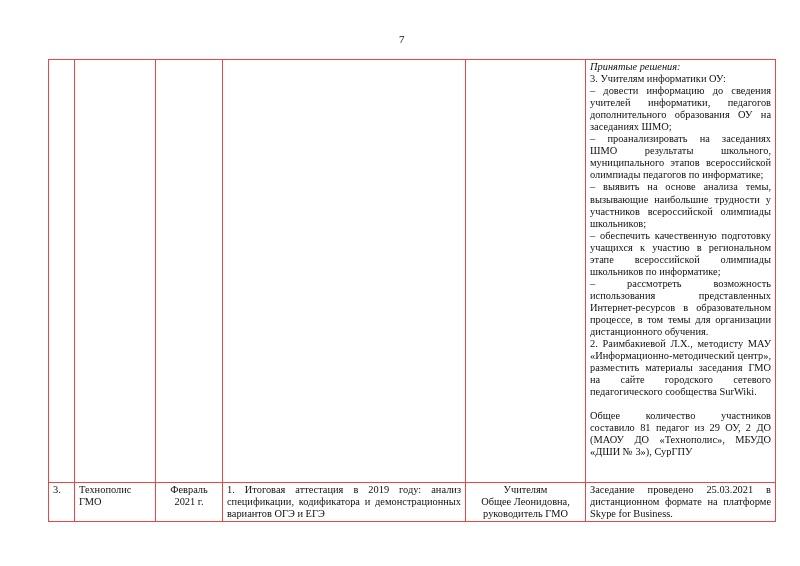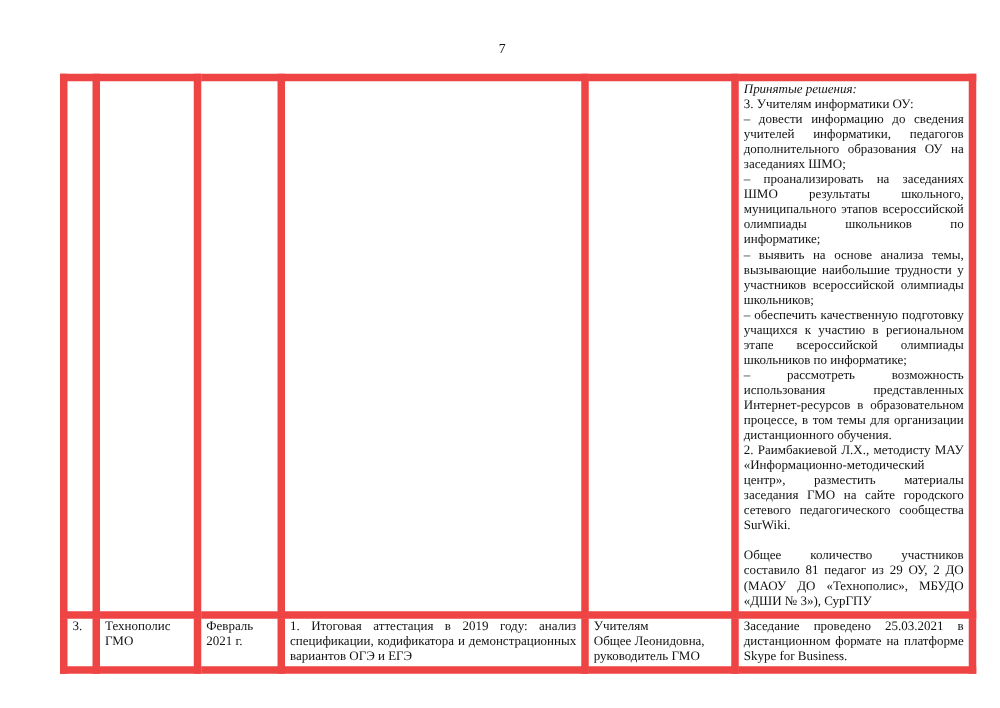--- a/index.html
+++ b/index.html
@@ -1,25 +1,25 @@
 <!DOCTYPE html>
 <html><head>
 <meta charset="utf-8">
 <style>
   html, body { margin:0; padding:0; background:#fff; }
   body { width:800px; height:566px; position:relative; overflow:hidden;
          font-family:"Liberation Serif", "DejaVu Serif", serif; color:#111; }
   .page-num { position:absolute; left:399px; top:33px; font-size:11px; }
   table { position:absolute; left:48px; top:59px; border-collapse:collapse;
           table-layout:fixed; width:727px; }
-  td { border:6px solid #ef4444; vertical-align:top; padding:1px 4px;
+  td { border:1px solid #ef4444; vertical-align:top; padding:1px 4px;
        font-size:10.4px; line-height:12.05px; }
   col.c1 { width:26px; } col.c2 { width:81px; } col.c3 { width:67px; }
   col.c4 { width:243px; } col.c5 { width:120px; } col.c6 { width:190px; }
-  .center { text-align:left; }
+  .center { text-align:center; }
   .just { text-align:justify; }
   .it { font-style:italic; }
   .gap { height:12px; }
   tr.r1 td { height:420px; }
   tr.r2 td { height:35px; }
 </style>
 </head>
 <body>
 
 <div class="page-num">7</div>
@@ -37,21 +37,21 @@
       <tr class="r1">
     <td></td>
     <td></td>
     <td></td>
     <td></td>
     <td></td>
     <td class="just">
       <div class="it">Принятые решения:</div>
       <div>3. Учителям информатики ОУ:</div>
       <div>– довести информацию до сведения учителей информатики, педагогов дополнительного образования ОУ на заседаниях ШМО;</div>
-      <div>– проанализировать на заседаниях ШМО результаты школьного, муниципального этапов всероссийской олимпиады школьников по информатике;</div>
+      <div>– проанализировать на заседаниях ШМО результаты школьного, муниципального этапов всероссийской олимпиады педагогов по информатике;</div>
       <div>– выявить на основе анализа темы, вызывающие наибольшие трудности у участников всероссийской олимпиады школьников;</div>
       <div>– обеспечить качественную подготовку учащихся к участию в региональном этапе всероссийской олимпиады школьников по информатике;</div>
       <div>– рассмотреть возможность использования представленных Интернет-ресурсов в образовательном процессе, в том темы для организации дистанционного обучения.</div>
       <div>2. Раимбакиевой Л.Х., методисту МАУ «Информационно-методический центр», разместить материалы заседания ГМО на сайте городского сетевого педагогического сообщества SurWiki.</div>
       <div class="gap"></div>
       <div>Общее количество участников составило 81 педагог из 29 ОУ, 2 ДО (МАОУ ДО «Технополис», МБУДО «ДШИ № 3»), СурГПУ</div>
     </td>
   </tr>
   <tr class="r2">
     <td>3.</td>

